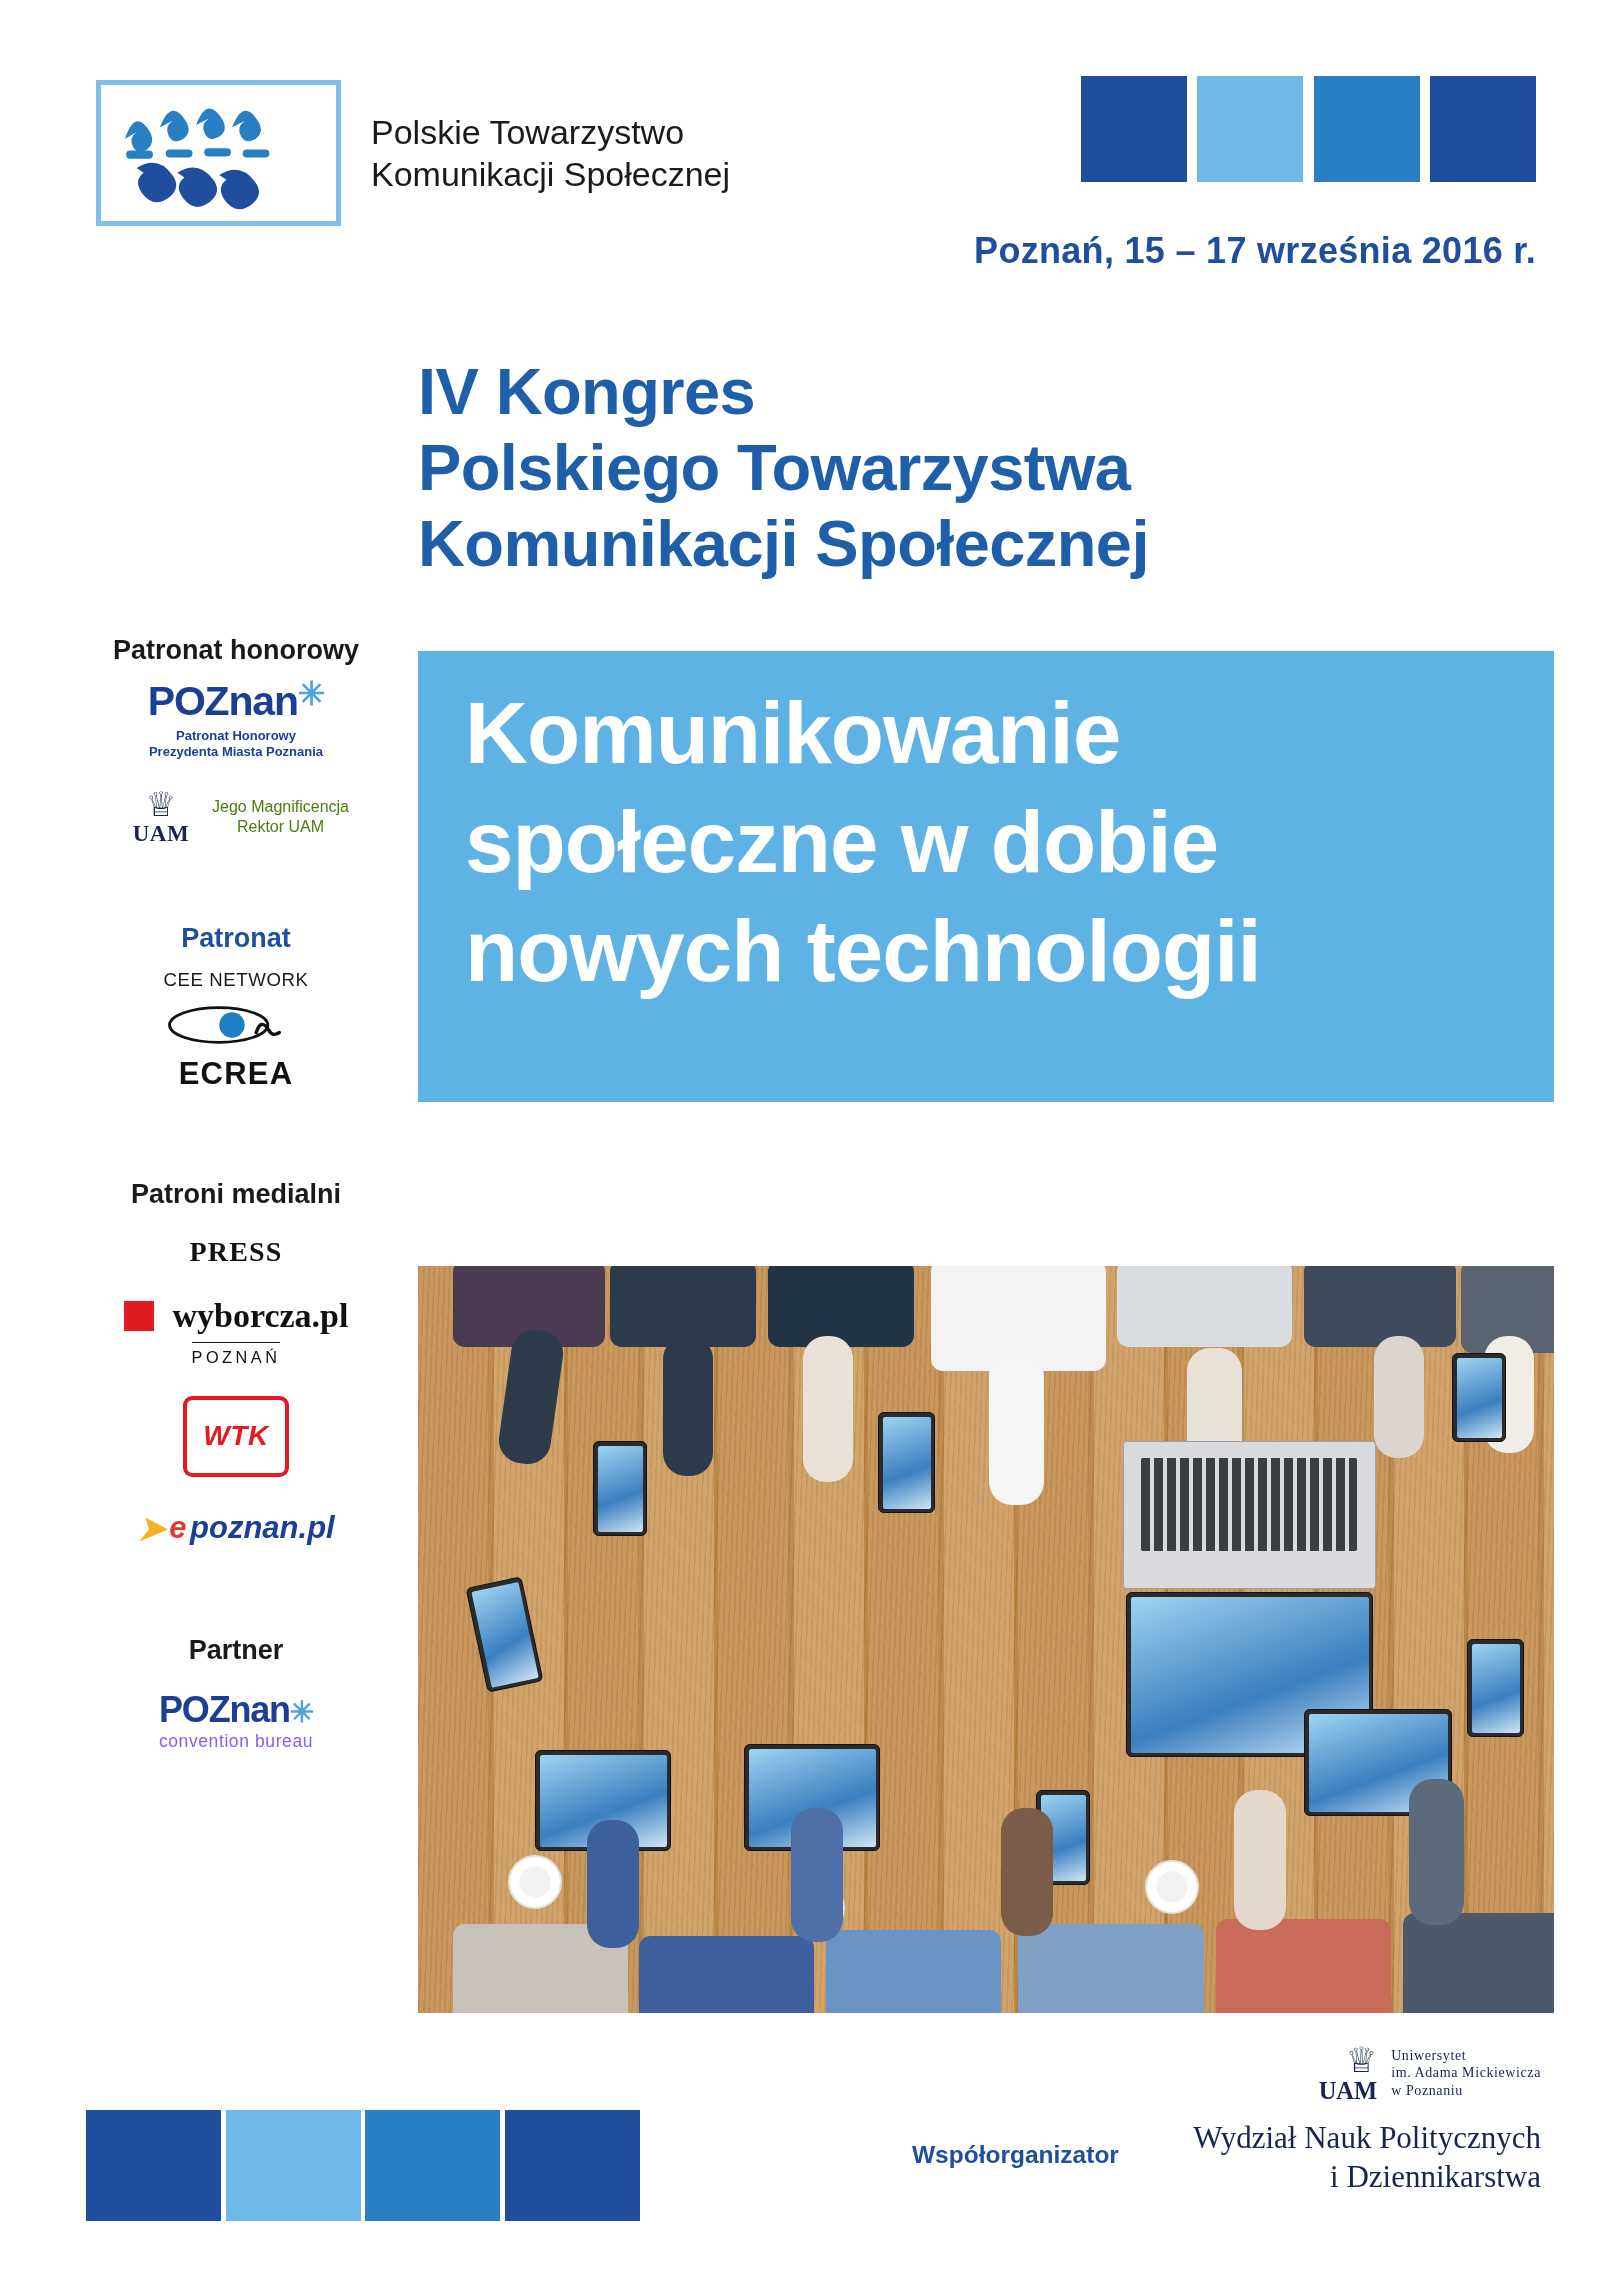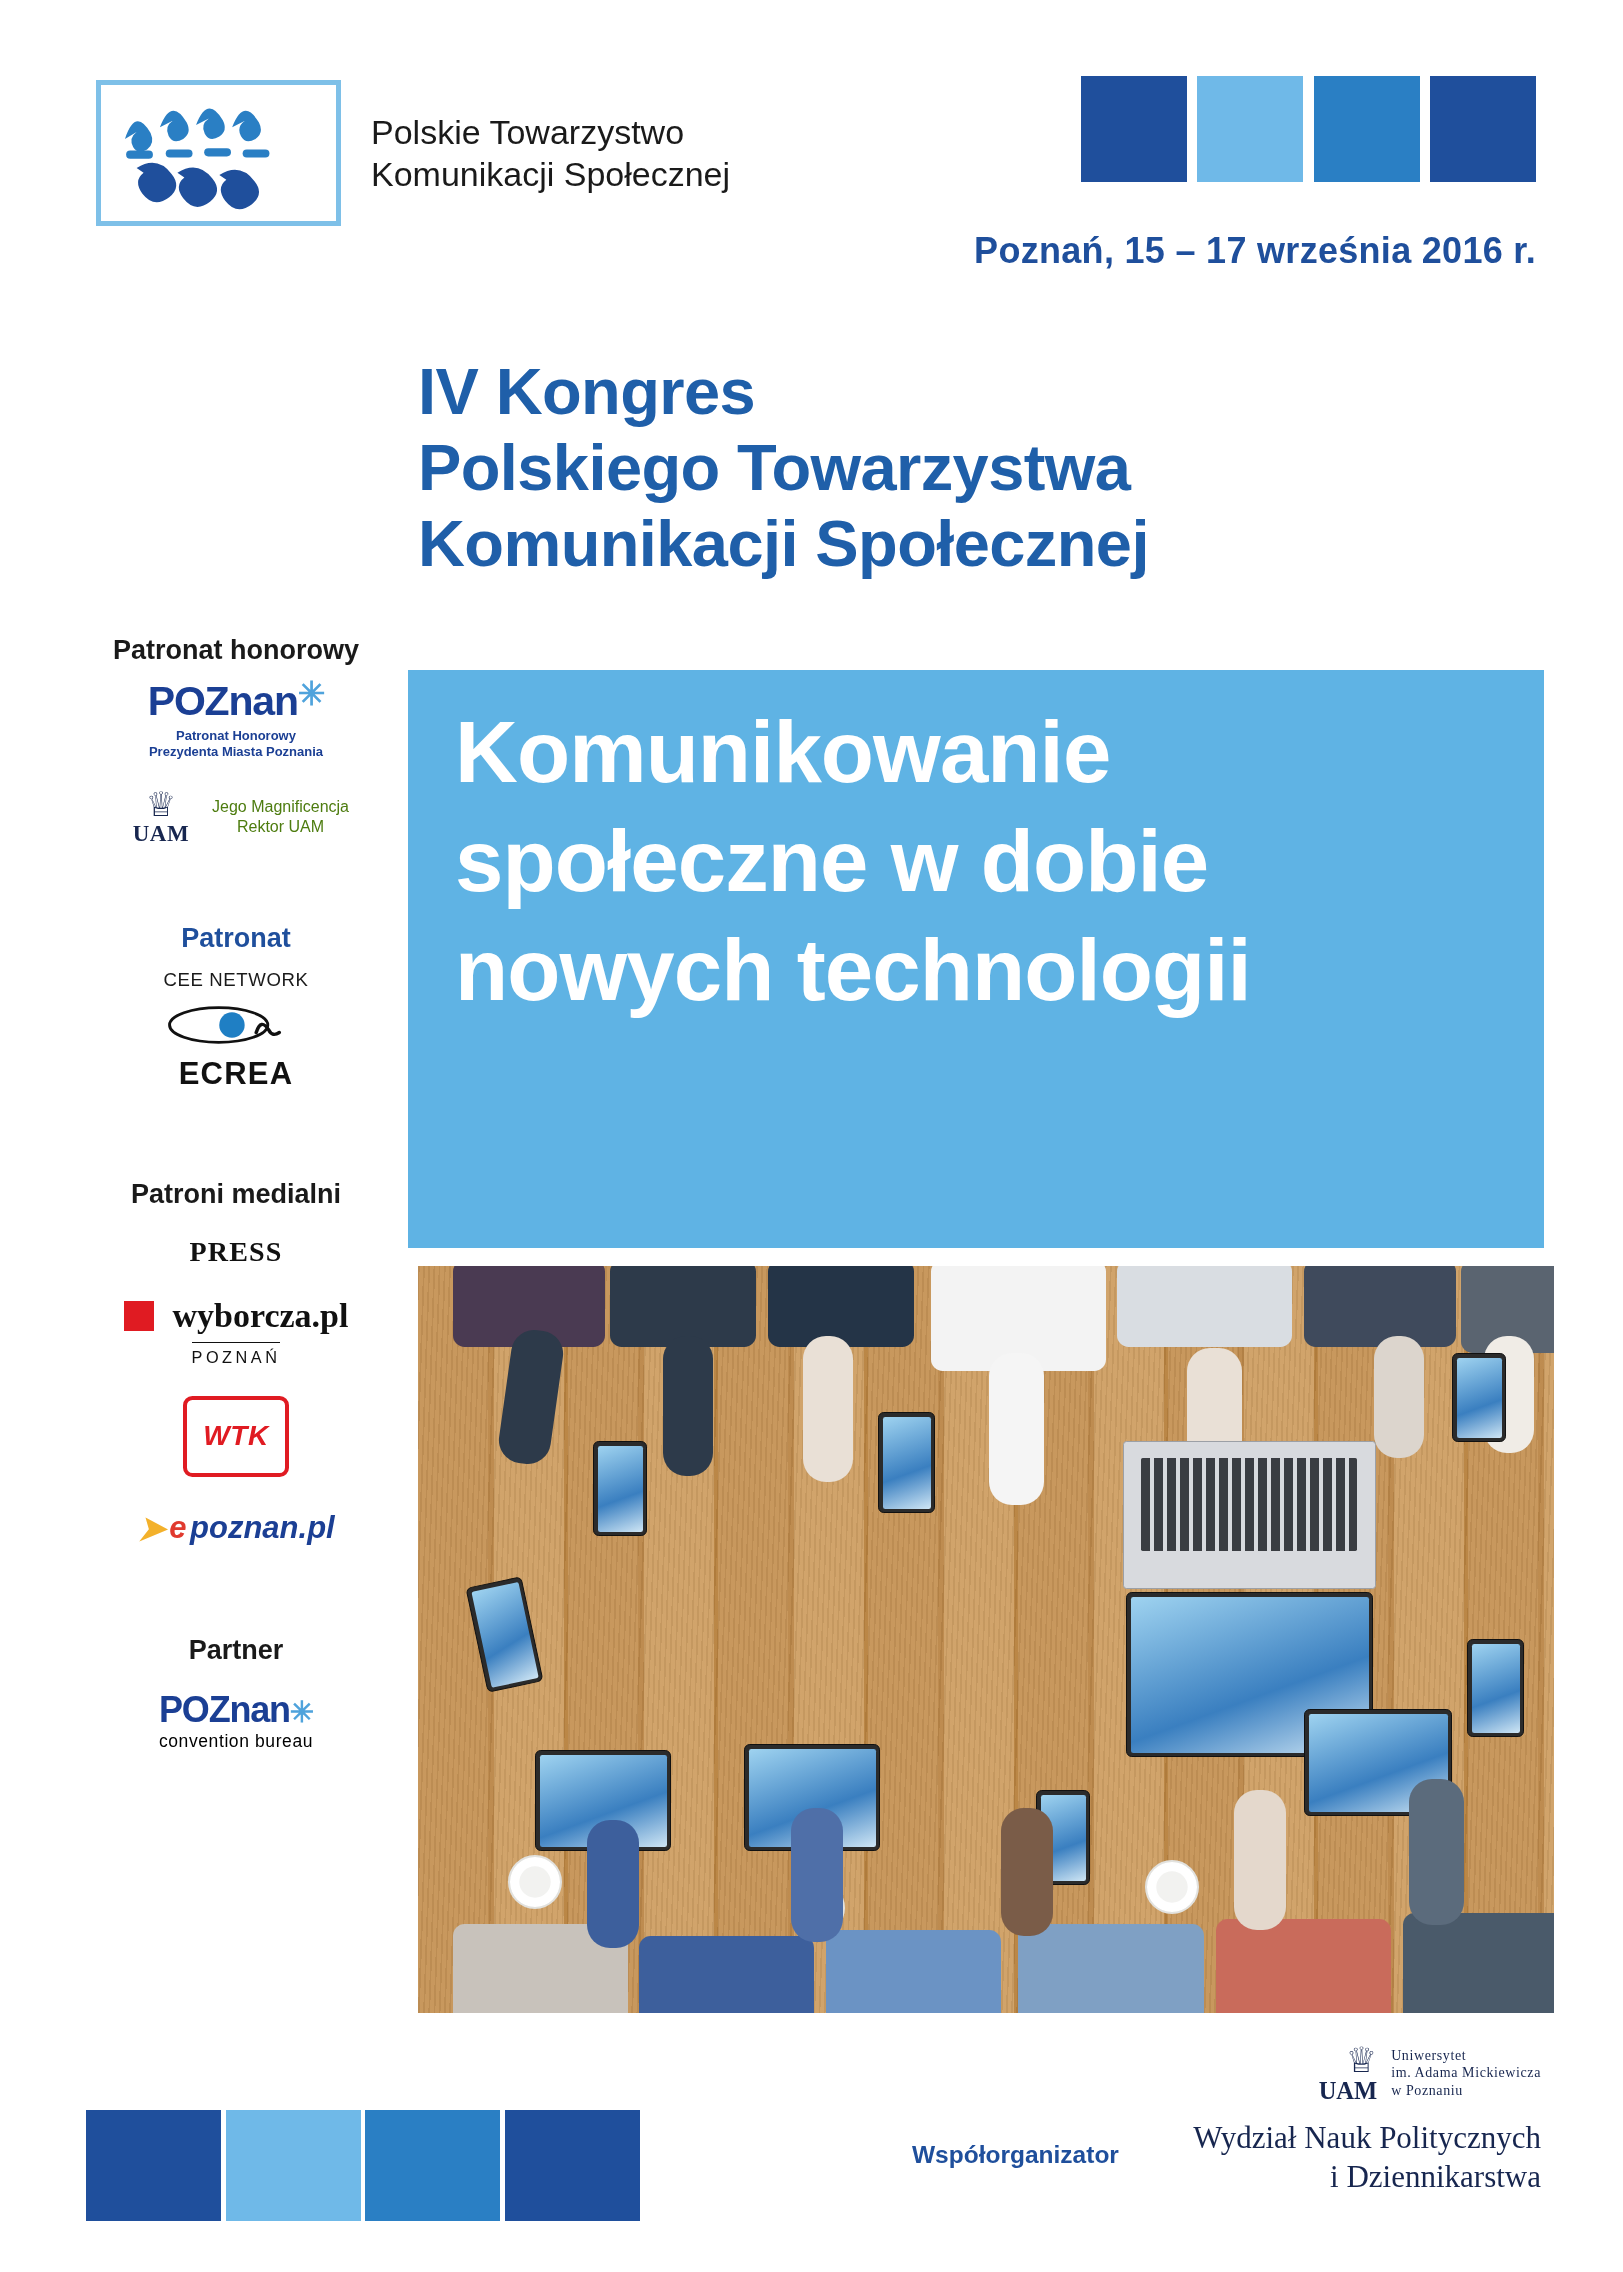--- a/index.html
+++ b/index.html
@@ -75,27 +75,26 @@
     line-height: 1.17;
     color: #1f5fa9;
     white-space: pre-line;
     letter-spacing: -0.6px;
     margin-top: 28px;
   }
 
   
   .subtitle-box {
     position: absolute;
-    left: 408px;
+    left: 418px;
     top: 651px;
     width: 1136px;
-    height: 578px;
+    height: 451px;
     background: #5fb3e4;
     color: #ffffff;
-    margin-top: 19px;
   }
   .subtitle-text {
     position: absolute;
     left: 47px;
     top: 28px;
     width: 1072px;
     font-size: 87px;
     font-weight: bold;
     line-height: 1.25;
     white-space: pre-line;
@@ -314,21 +313,21 @@
 
   .pcb-logo {
     font-size: 36px;
     font-weight: bold;
     color: #1b3f94;
     letter-spacing: -1.2px;
     line-height: 1;
   }
   .pcb-sub {
     font-size: 17.5px;
-    color: #000000;
+    color: #8b5cf6;
     letter-spacing: 0.6px;
     margin-top: 3.5px;
   }
 
   
   .footer-swatches {
     position: absolute;
     left: 86px;
     bottom: 52px;
     display: flex;

